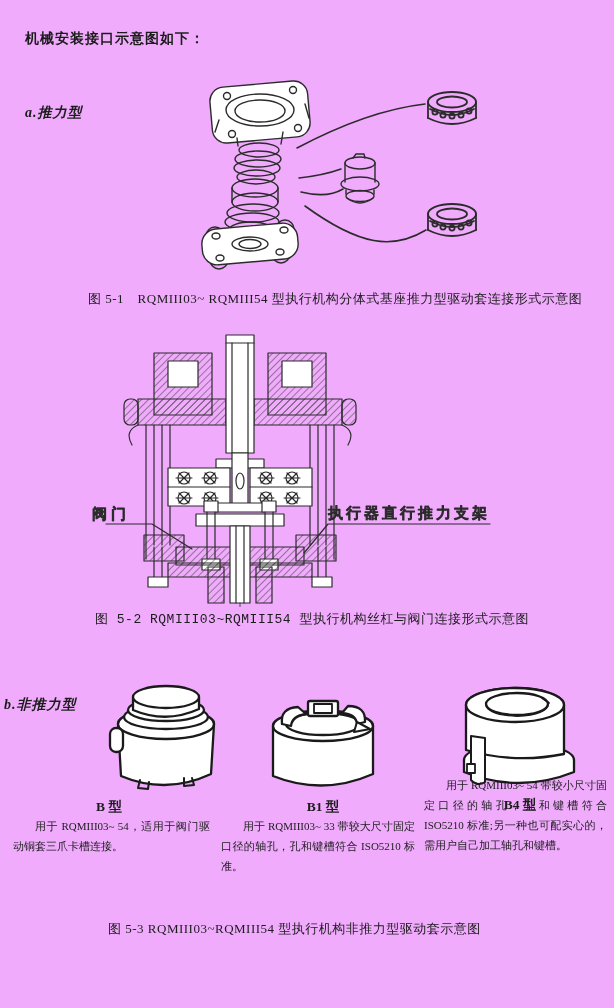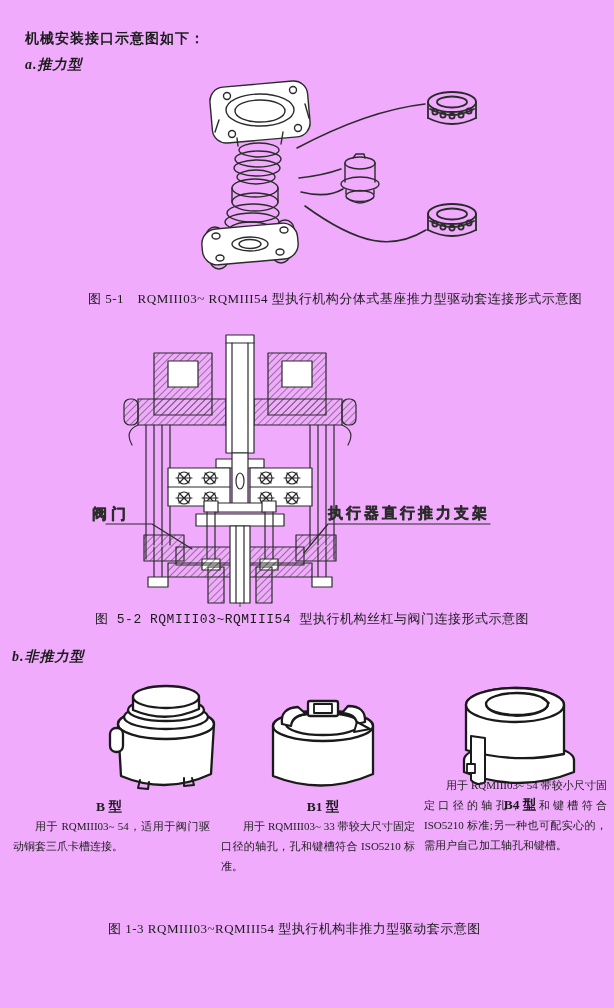--- a/index.html
+++ b/index.html
@@ -2,23 +2,23 @@
 <html><head>
 <meta charset="utf-8">
 <style>
   html,body{margin:0;padding:0;background:#fff;}
   #page{
     position:relative;width:614px;height:1008px;background:#f0abfc;
     font-family:"Liberation Serif","DejaVu Serif",serif;color:#1c1c1c;overflow:hidden;
   }
   .abs{position:absolute;}
   .heading{left:25px;top:30px;font-size:14px;font-weight:bold;letter-spacing:1px;}
-  .section-label{font-size:14px;font-weight:bold;font-style:italic;letter-spacing:1px;}
+  .section-label{font-size:14px;font-weight:bold;font-style:italic;letter-spacing:1px;margin-top:48px;}
   .sec-a{left:25px;top:56px;}
-  .sec-b{left:12px;top:648px;}
+  .sec-b{left:4px;top:648px;}
   .caption{font-size:13px;letter-spacing:0.5px;white-space:nowrap;}
   .cap1{left:88px;top:290px;}
   .cap2{left:95px;top:610px;font-family:Liberation Mono, monospace;}
   .cap3{left:108px;top:920px;}
   .type-label{font-size:13.5px;font-weight:bold;text-align:center;}
   .type-desc{font-size:11px;line-height:20px;text-indent:2em;text-align:justify;}
   .lbl-b  {left:44px; top:798px;width:130px;}
   .lbl-b1 {left:258px;top:798px;width:130px;}
   .lbl-b4 {left:455px;top:796px;width:130px;}
   .desc-b {left:13px; top:816px;width:197px;}
@@ -271,15 +271,15 @@
   </svg>
 
   <div class="abs type-label lbl-b">B 型</div>
   <div class="abs type-label lbl-b1">B1 型</div>
   <div class="abs type-label lbl-b4">B4 型</div>
 
   <div class="abs type-desc desc-b">用于 RQMIII03~ 54，适用于阀门驱动铜套三爪卡槽连接。</div>
   <div class="abs type-desc desc-b1">用于 RQMIII03~ 33 带较大尺寸固定口径的轴孔，孔和键槽符合 ISO5210 标准。</div>
   <div class="abs type-desc desc-b4">用于 RQMIII03~ 54 带较小尺寸固定口径的轴孔，孔和键槽符合 ISO5210 标准;另一种也可配实心的，需用户自己加工轴孔和键槽。</div>
 
-  <div class="abs caption cap3">图 1-3 RQMIII03~RQMIII54 型执行机构非推力型驱动套示意图</div>
+  <div class="abs caption cap3">图 5-3 RQMIII03~RQMIII54 型执行机构非推力型驱动套示意图</div>
 
 </div>
 
 </body></html>

